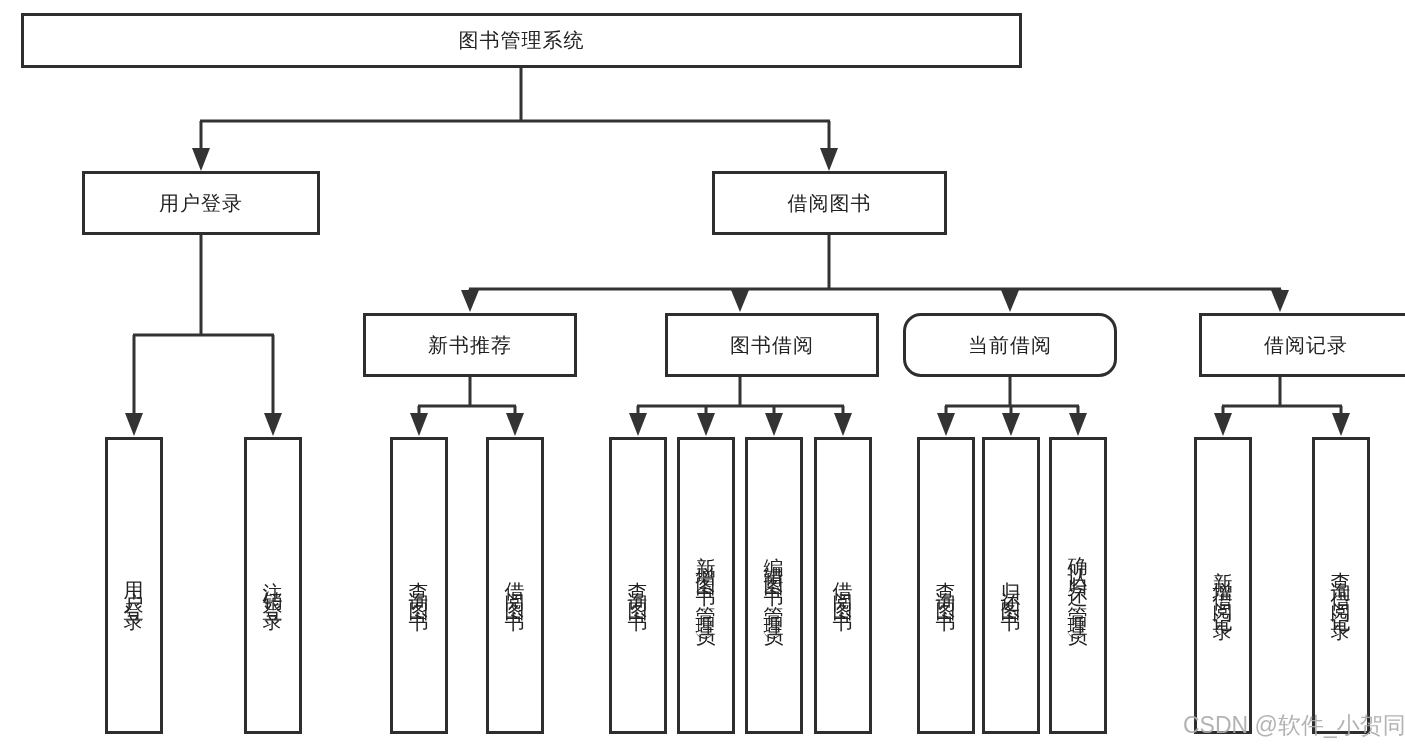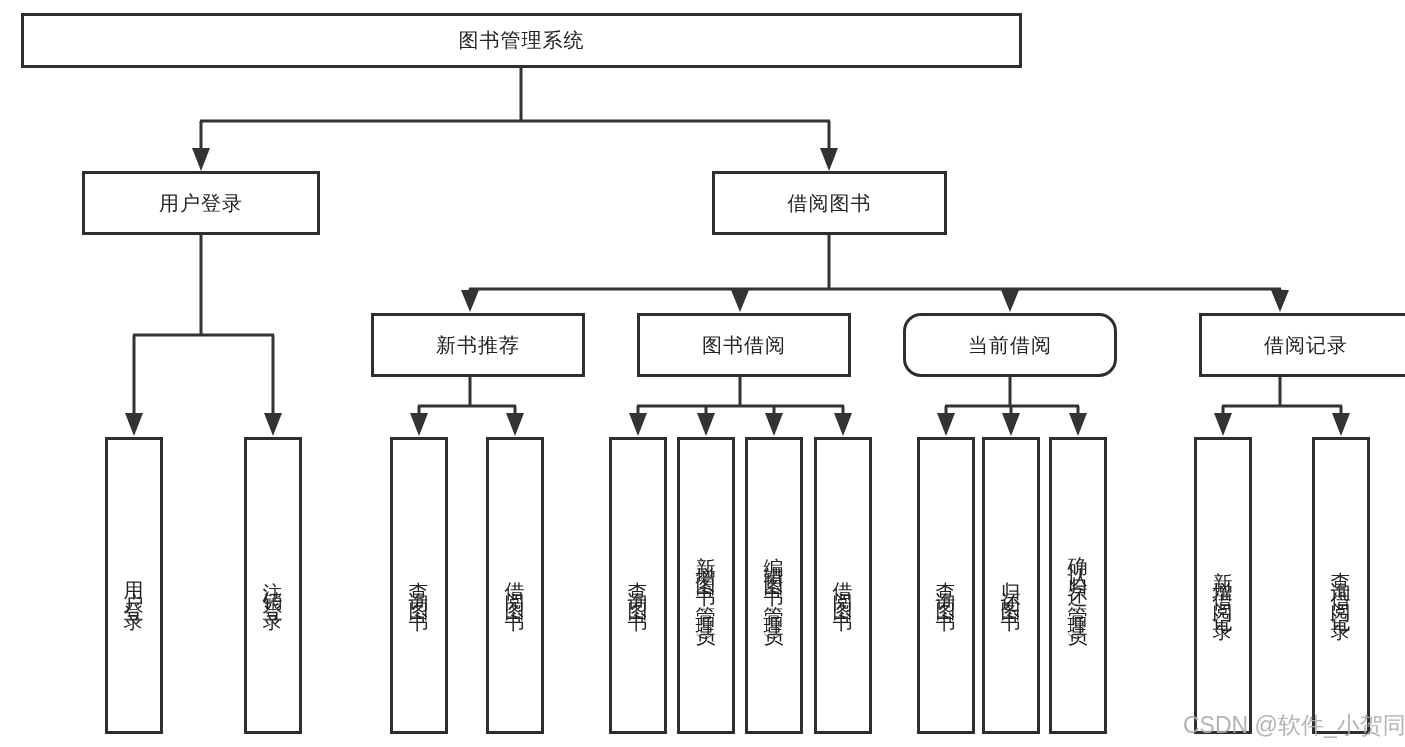--- a/index.html
+++ b/index.html
@@ -34,22 +34,22 @@
     text-orientation: mixed;
     font-size: 20px;
     letter-spacing: 10px;
     line-height: 1;
     color: #222222;
   }
   
   .b-root  { left: 21px;   top: 13px;  width: 1001px; height: 55px; }
   .b-login { left: 82px;   top: 171px; width: 238px;  height: 64px; }
   .b-mgmt  { left: 712px;  top: 171px; width: 235px;  height: 64px; }
-  .b-rec   { left: 371px;  top: 313px; width: 214px;  height: 64px; }
-  .b-bor   { left: 637px;  top: 313px; width: 214px;  height: 64px; }
+  .b-rec   { left: 363px;  top: 313px; width: 214px;  height: 64px; }
+  .b-bor   { left: 665px;  top: 313px; width: 214px;  height: 64px; }
   .b-cur   { left: 903px;  top: 313px; width: 214px;  height: 64px; border-radius: 18px; }
   .b-recs  { left: 1173px; top: 313px; width: 214px;  height: 64px; margin-left: 26px; }
   
   .v1  { left: 105px;  }
   .v2  { left: 244px;  }
   .v3  { left: 390px;  }
   .v4  { left: 486px;  }
   .v5  { left: 609px;  }
   .v6  { left: 677px;  }
   .v7  { left: 745px;  }

